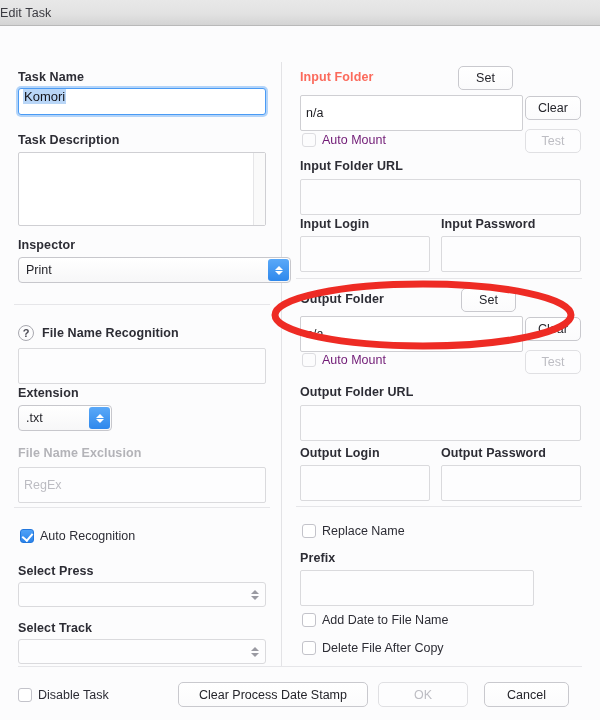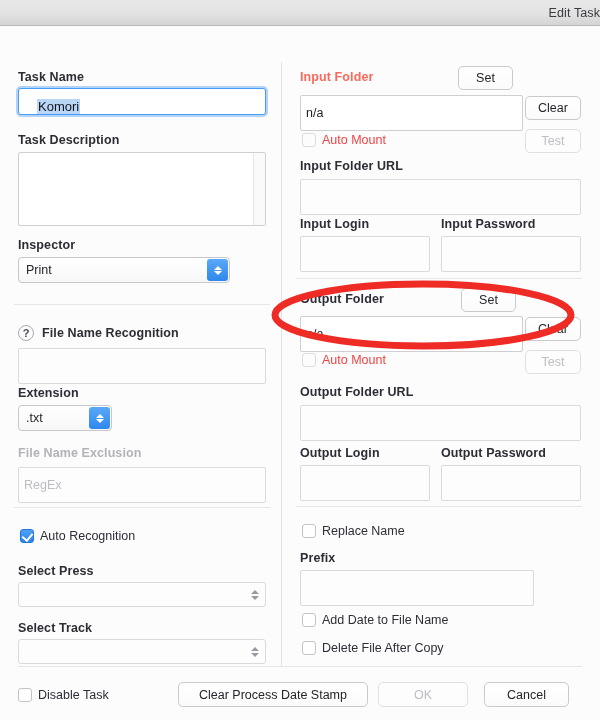--- a/index.html
+++ b/index.html
@@ -19,21 +19,21 @@
   
   .window {
     position: relative;
     width: 600px; height: 720px;
     background: #fcfcfd;
   }
   .titlebar {
     height: 26px;
     background: linear-gradient(to bottom, #e8e8e8 0%, #e2e2e2 55%, #d4d4d4 100%);
     border-bottom: 1px solid #b9b9b9;
-    display: flex; align-items: center; justify-content: flex-end;
+    display: flex; align-items: center; justify-content: flex-start;
   }
   .titlebar-text {
     font-size: 12.5px;
     color: #3a3a40;
     letter-spacing: .1px;
   }
 
   
   .dialog-body {
     position: relative;
@@ -197,21 +197,21 @@
     content: "";
     position: absolute;
     left: 3px; top: 1px;
     width: 5px; height: 8px;
     border-right: 2px solid #fff;
     border-bottom: 2px solid #fff;
     transform: rotate(40deg);
   }
   .cb.dim { border-color: #dcdce0; background: #fcfcfd; }
   .cblabel { font-size: 12.5px; color: #2d2d35; }
-  .cblabel.dim { color: #ef4444; text-align: center; }
+  .cblabel.dim { color: #701a75; text-align: center; }
 
   
   .help {
     width: 16px; height: 16px;
     border: 1px solid #a9a9b0;
     border-radius: 50%;
     display: flex; align-items: center; justify-content: center;
     font-size: 11px; font-weight: bold;
     color: #4c4c55;
     flex: none;
@@ -262,33 +262,33 @@
   </div>
 
   <div class="dialog-body">
 
     <div class="col-divider"></div>
 
     <div class="col col-left">
 
       <div style="position:absolute; left:18px; top:44px;" class="lbl">Task Name</div>
       <div style="position:absolute; left:18px; top:62px; width:248px;" class="field-focus">
-        <div style="display:flex; align-items:flex-end; height:100%; padding:0 4px;margin-left:14px;">
+        <div style="display:flex; align-items:flex-start; height:100%; padding:0 4px;">
           <span class="sel-text">Komori</span>
         </div>
       </div>
 
       <div style="position:absolute; left:18px; top:107px;" class="lbl">Task Description</div>
       <div style="position:absolute; left:18px; top:126px; width:248px;" class="textarea">
 
         <div class="sbar"></div>
       </div>
 
       <div style="position:absolute; left:18px; top:212px;" class="lbl">Inspector</div>
-      <div style="position:absolute; left:18px; top:231px; width:212px;" class="select">
+      <div style="position:absolute; left:18px; top:231px; width:273px;" class="select">
         <span>Print</span>
         <span class="stepper">
           <span class="chev up"></span>
             <span class="chev down"></span>
         </span>
       </div>
 
       <div class="hr" style="position:absolute; left:14px; top:278px; width:256px;"></div>
 
       <div style="position:absolute; left:18px; top:299px; display:flex; align-items:center; gap:8px;">

